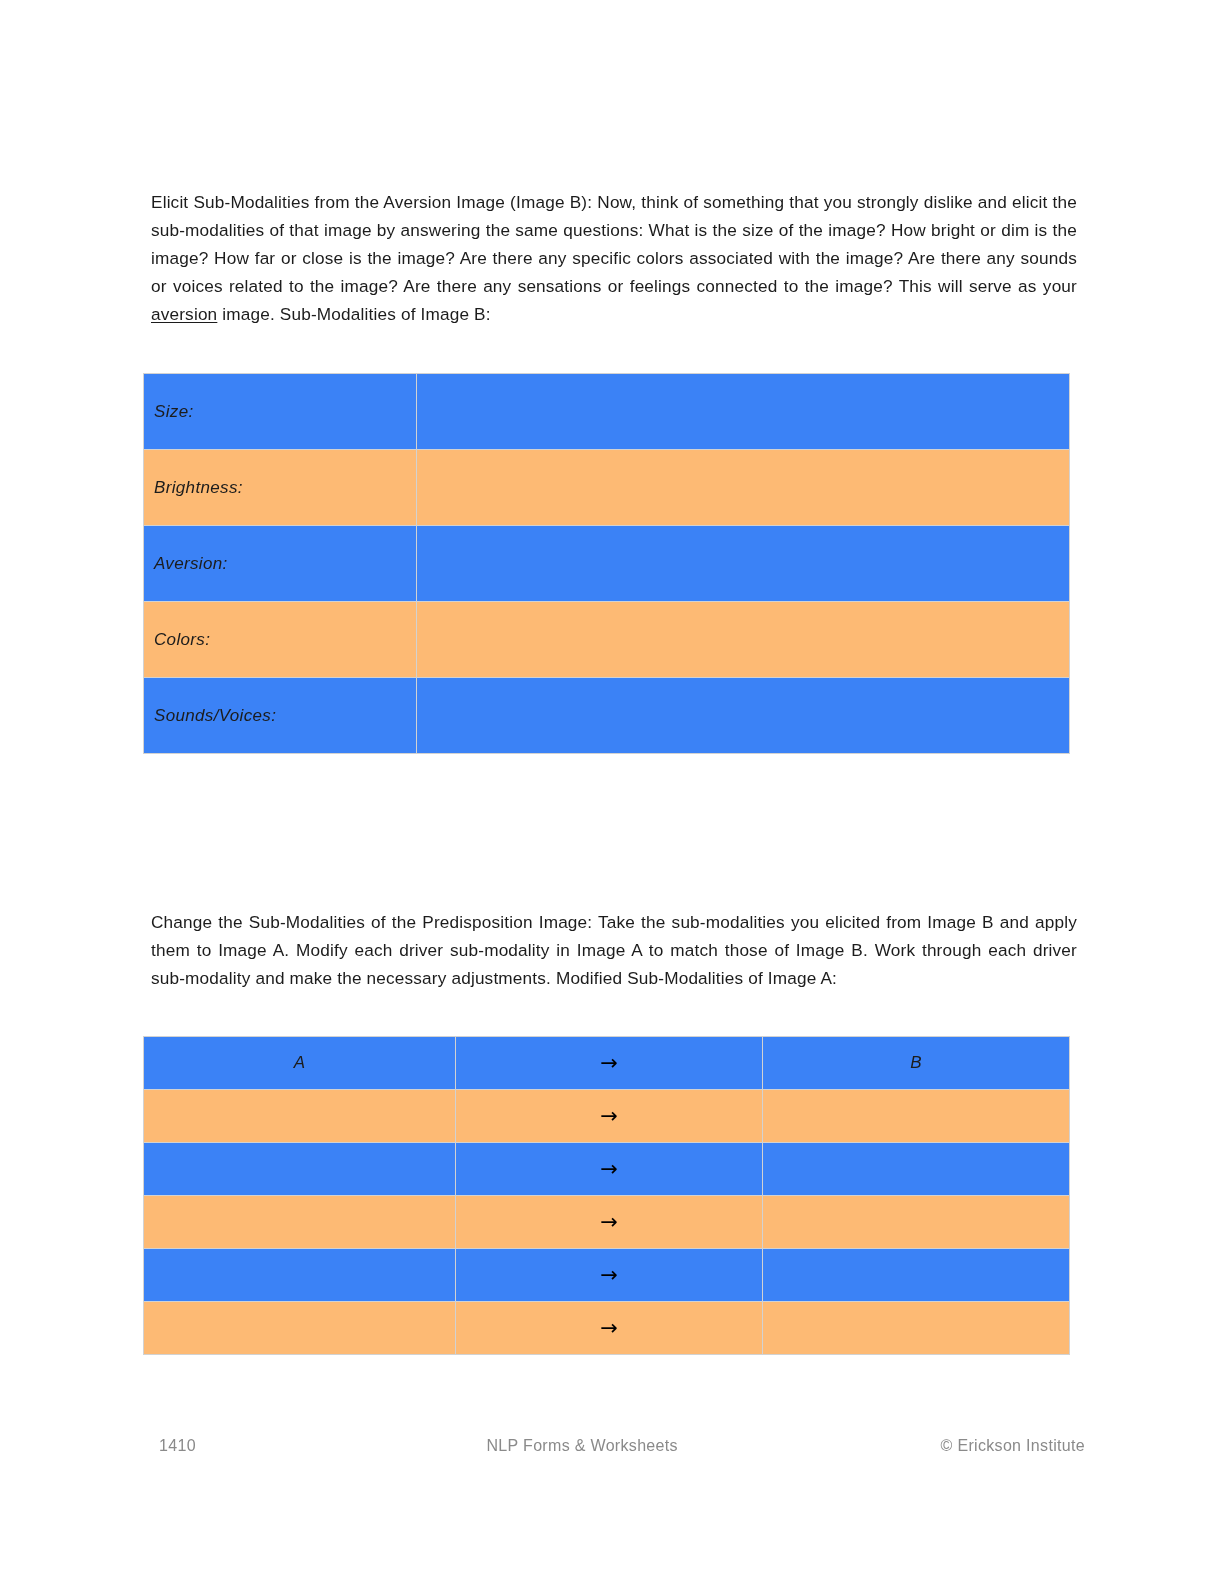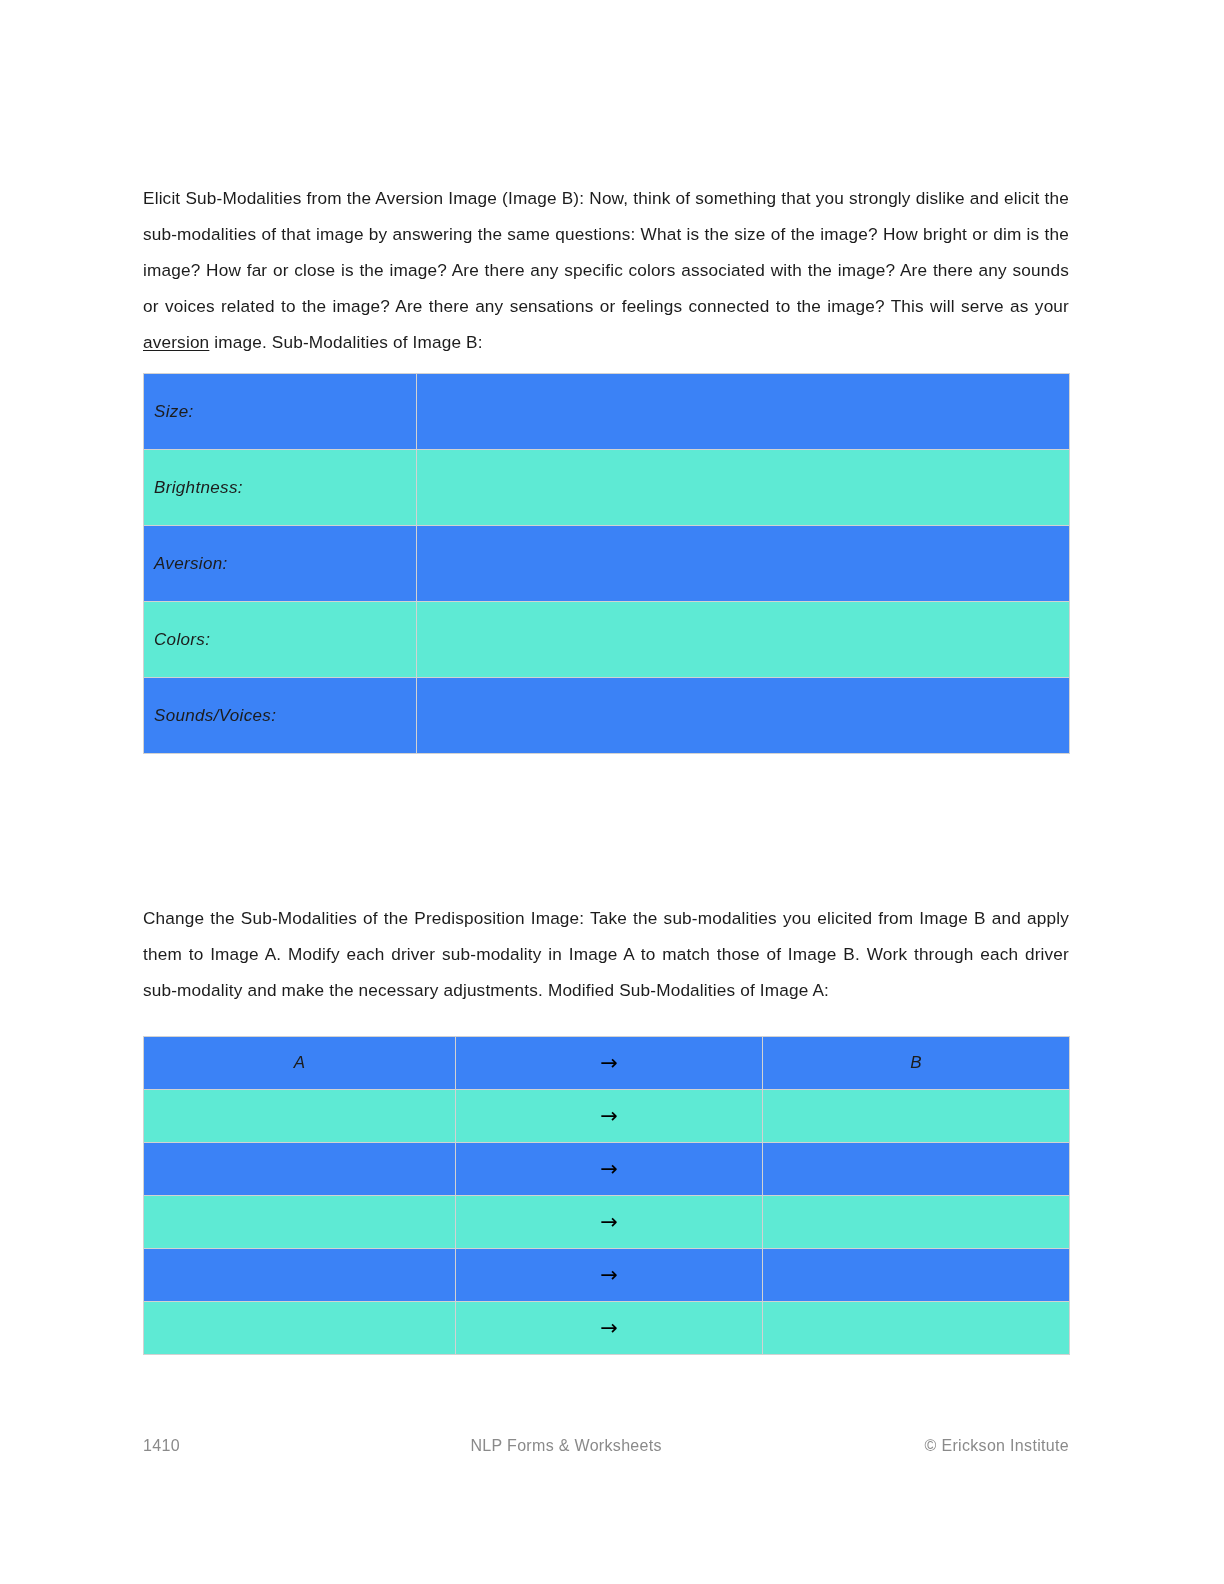--- a/index.html
+++ b/index.html
@@ -20,25 +20,25 @@
     position: absolute;
     left: 143px;
     top: 0;
     width: 926px;
     height: 1584px;
   }
 
   
   .para {
     font-size: 17.2px;
-    line-height: 36px;
+    line-height: 28px;
     text-align: justify;
     color: #1c1c1c;
     letter-spacing: 0.01em;
-    margin: 0;
+    margin: 8px;
   }
   .para.p1 {
     position: absolute;
     top: 180px;
     left: 0;
     width: 926px;
   }
   .para.p2 {
     position: absolute;
     top: 900px;
@@ -68,21 +68,21 @@
     vertical-align: middle;
   }
   table.t2 td {
     height: 52px;
     border: 1px solid #d2d2d2;
     padding: 0;
     vertical-align: middle;
     text-align: center;
   }
 
-  .row-alt td { background: #5eead4; }
+  .row-alt td { background: #fdba74; }
   .row-plain td { background: #3b82f6; }
 
   .lbl {
     font-style: italic;
     font-size: 17px;
     color: #1c1c1c;
     letter-spacing: 0.02em;
     white-space: nowrap;
   }
 
@@ -101,21 +101,21 @@
   .arrow {
     font-size: 21px;
     line-height: 1;
     color: #000000;
     font-family: "DejaVu Sans", sans-serif;
   }
 
   
   .footer {
     position: absolute;
-    left: 0;
+    left: 16px;
     top: 1437px;
     width: 926px;
     display: flex;
     align-items: baseline;
     justify-content: space-between;
     font-size: 16px;
     color: #8a8a8a;
     letter-spacing: 0.02em;
     gap: 36px;
   }

